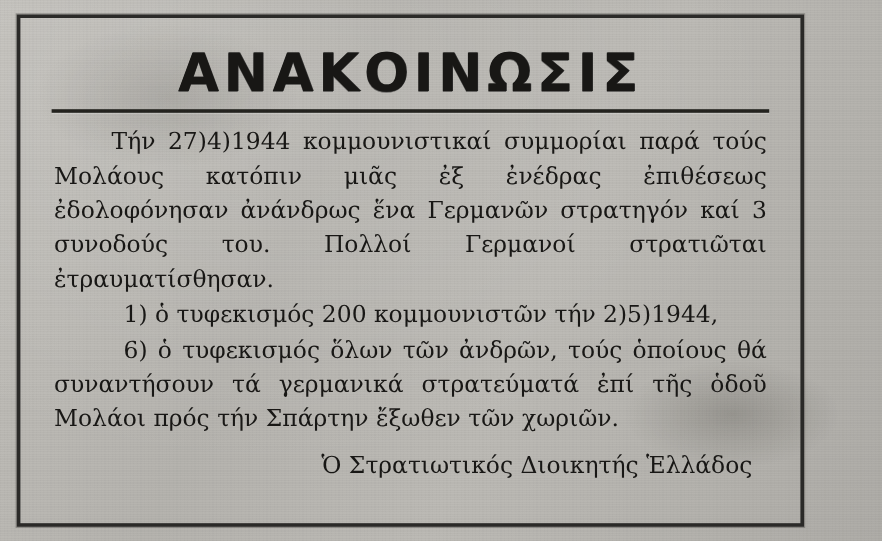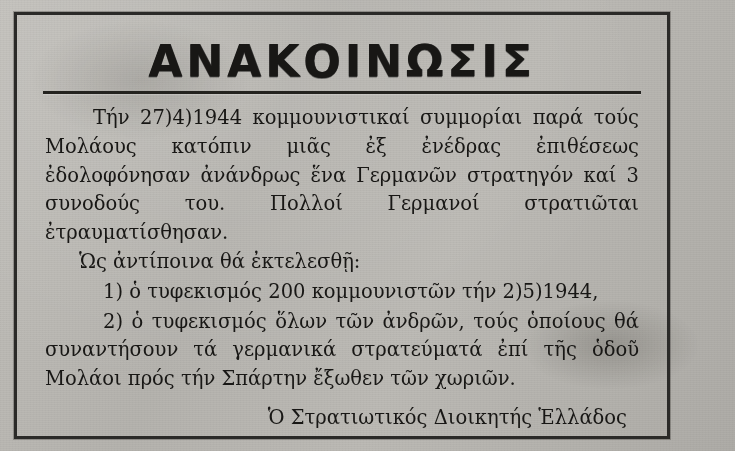--- a/index.html
+++ b/index.html
@@ -140,25 +140,24 @@
   <div class="frame">
     <div class="inner">
 
       <div class="title">ΑΝΑΚΟΙΝΩΣΙΣ</div>
 
       <div class="rule"></div>
 
       <div class="body">
         <p class="indent">Τήν 27)4)1944 κομμουνιστικαί συμμορίαι παρά τούς Μολάους κατόπιν μιᾶς ἐξ ἐνέδρας ἐπιθέσεως ἐδολοφόνησαν ἀνάνδρως ἕνα Γερμανῶν στρατηγόν καί 3 συνοδούς του. Πολλοί Γερμανοί στρατιῶται ἐτραυματίσθησαν.</p>
 
-        <p class="indent-small">Ὡς ἀντίποινα θά ἐκτελεσθῇ:</p>
 
         <p class="indent-item">1) ὁ τυφεκισμός 200 κομμουνιστῶν τήν 2)5)1944,</p>
 
-        <p class="indent-item">2) ὁ τυφεκισμός ὅλων τῶν ἀνδρῶν, τούς ὁποίους θά συναντήσουν τά γερμανικά στρατεύματά ἐπί τῆς ὁδοῦ Μολάοι πρός τήν Σπάρτην ἔξωθεν τῶν χωριῶν.</p>
+        <p class="indent-item">6) ὁ τυφεκισμός ὅλων τῶν ἀνδρῶν, τούς ὁποίους θά συναντήσουν τά γερμανικά στρατεύματά ἐπί τῆς ὁδοῦ Μολάοι πρός τήν Σπάρτην ἔξωθεν τῶν χωριῶν.</p>
 
       </div>
 
       <div class="signature">Ὁ Στρατιωτικός Διοικητής Ἑλλάδος</div>
 
     </div>
   </div>
 </div>
 
 </body></html>

